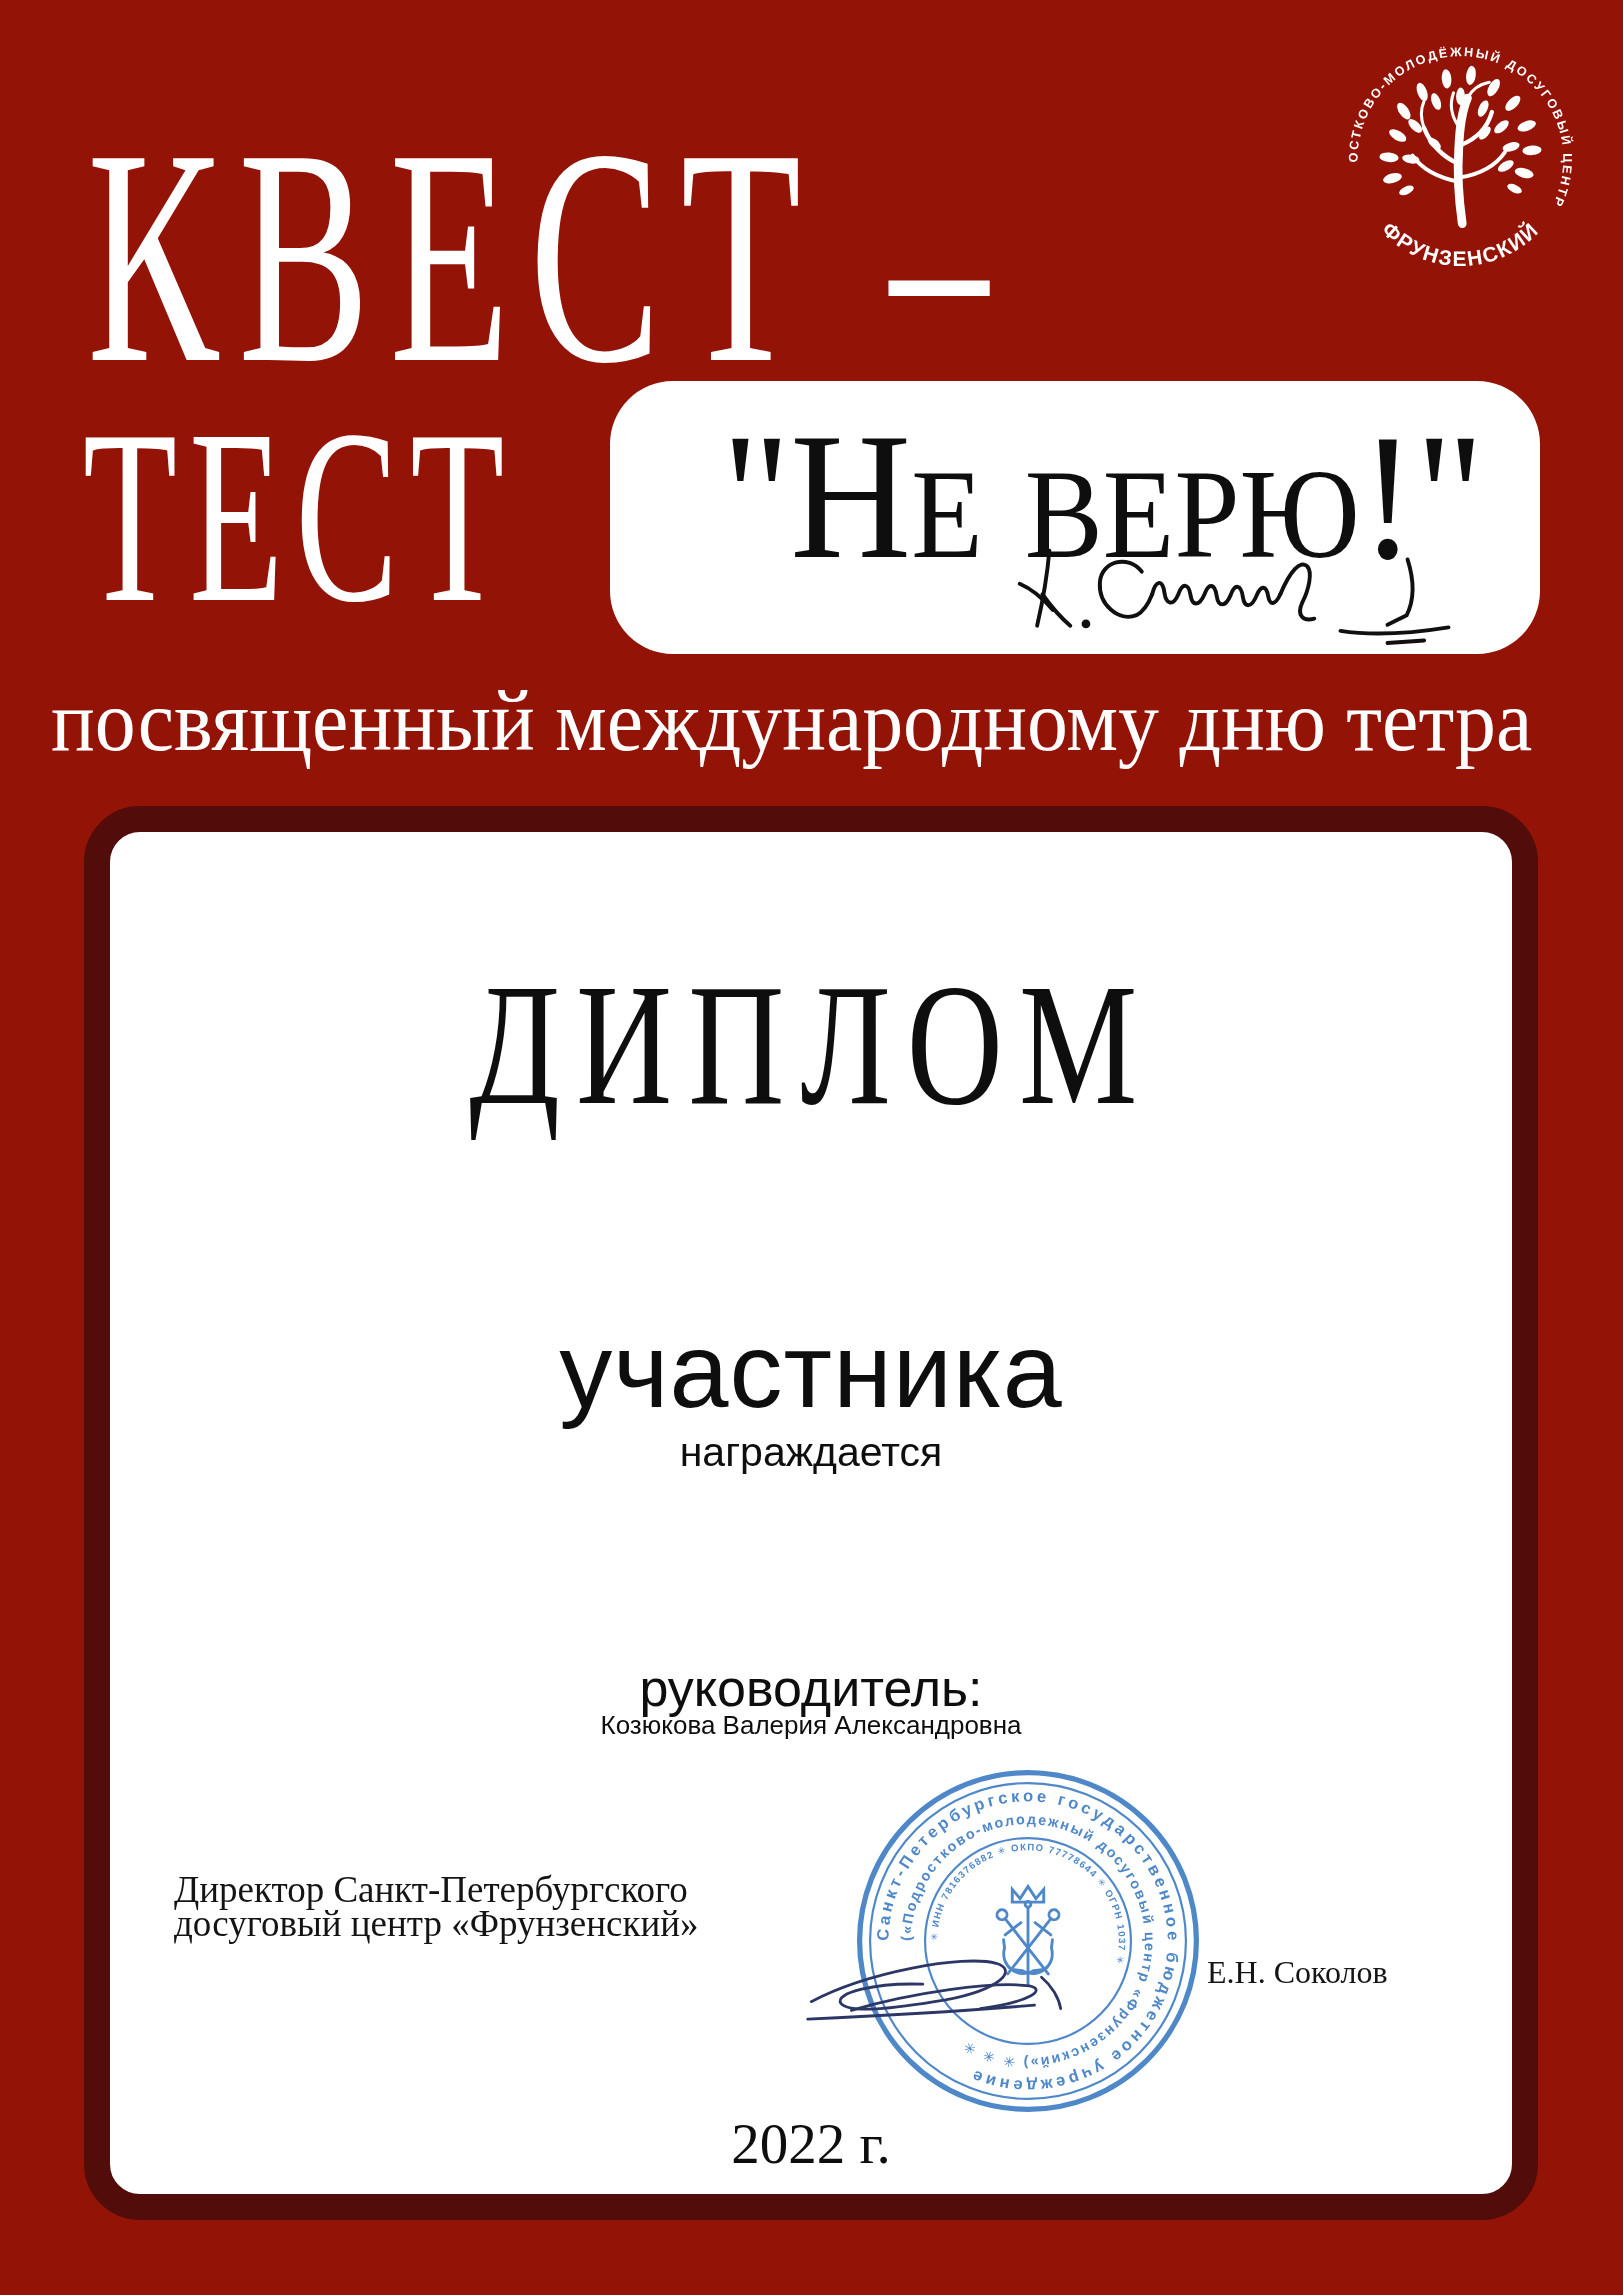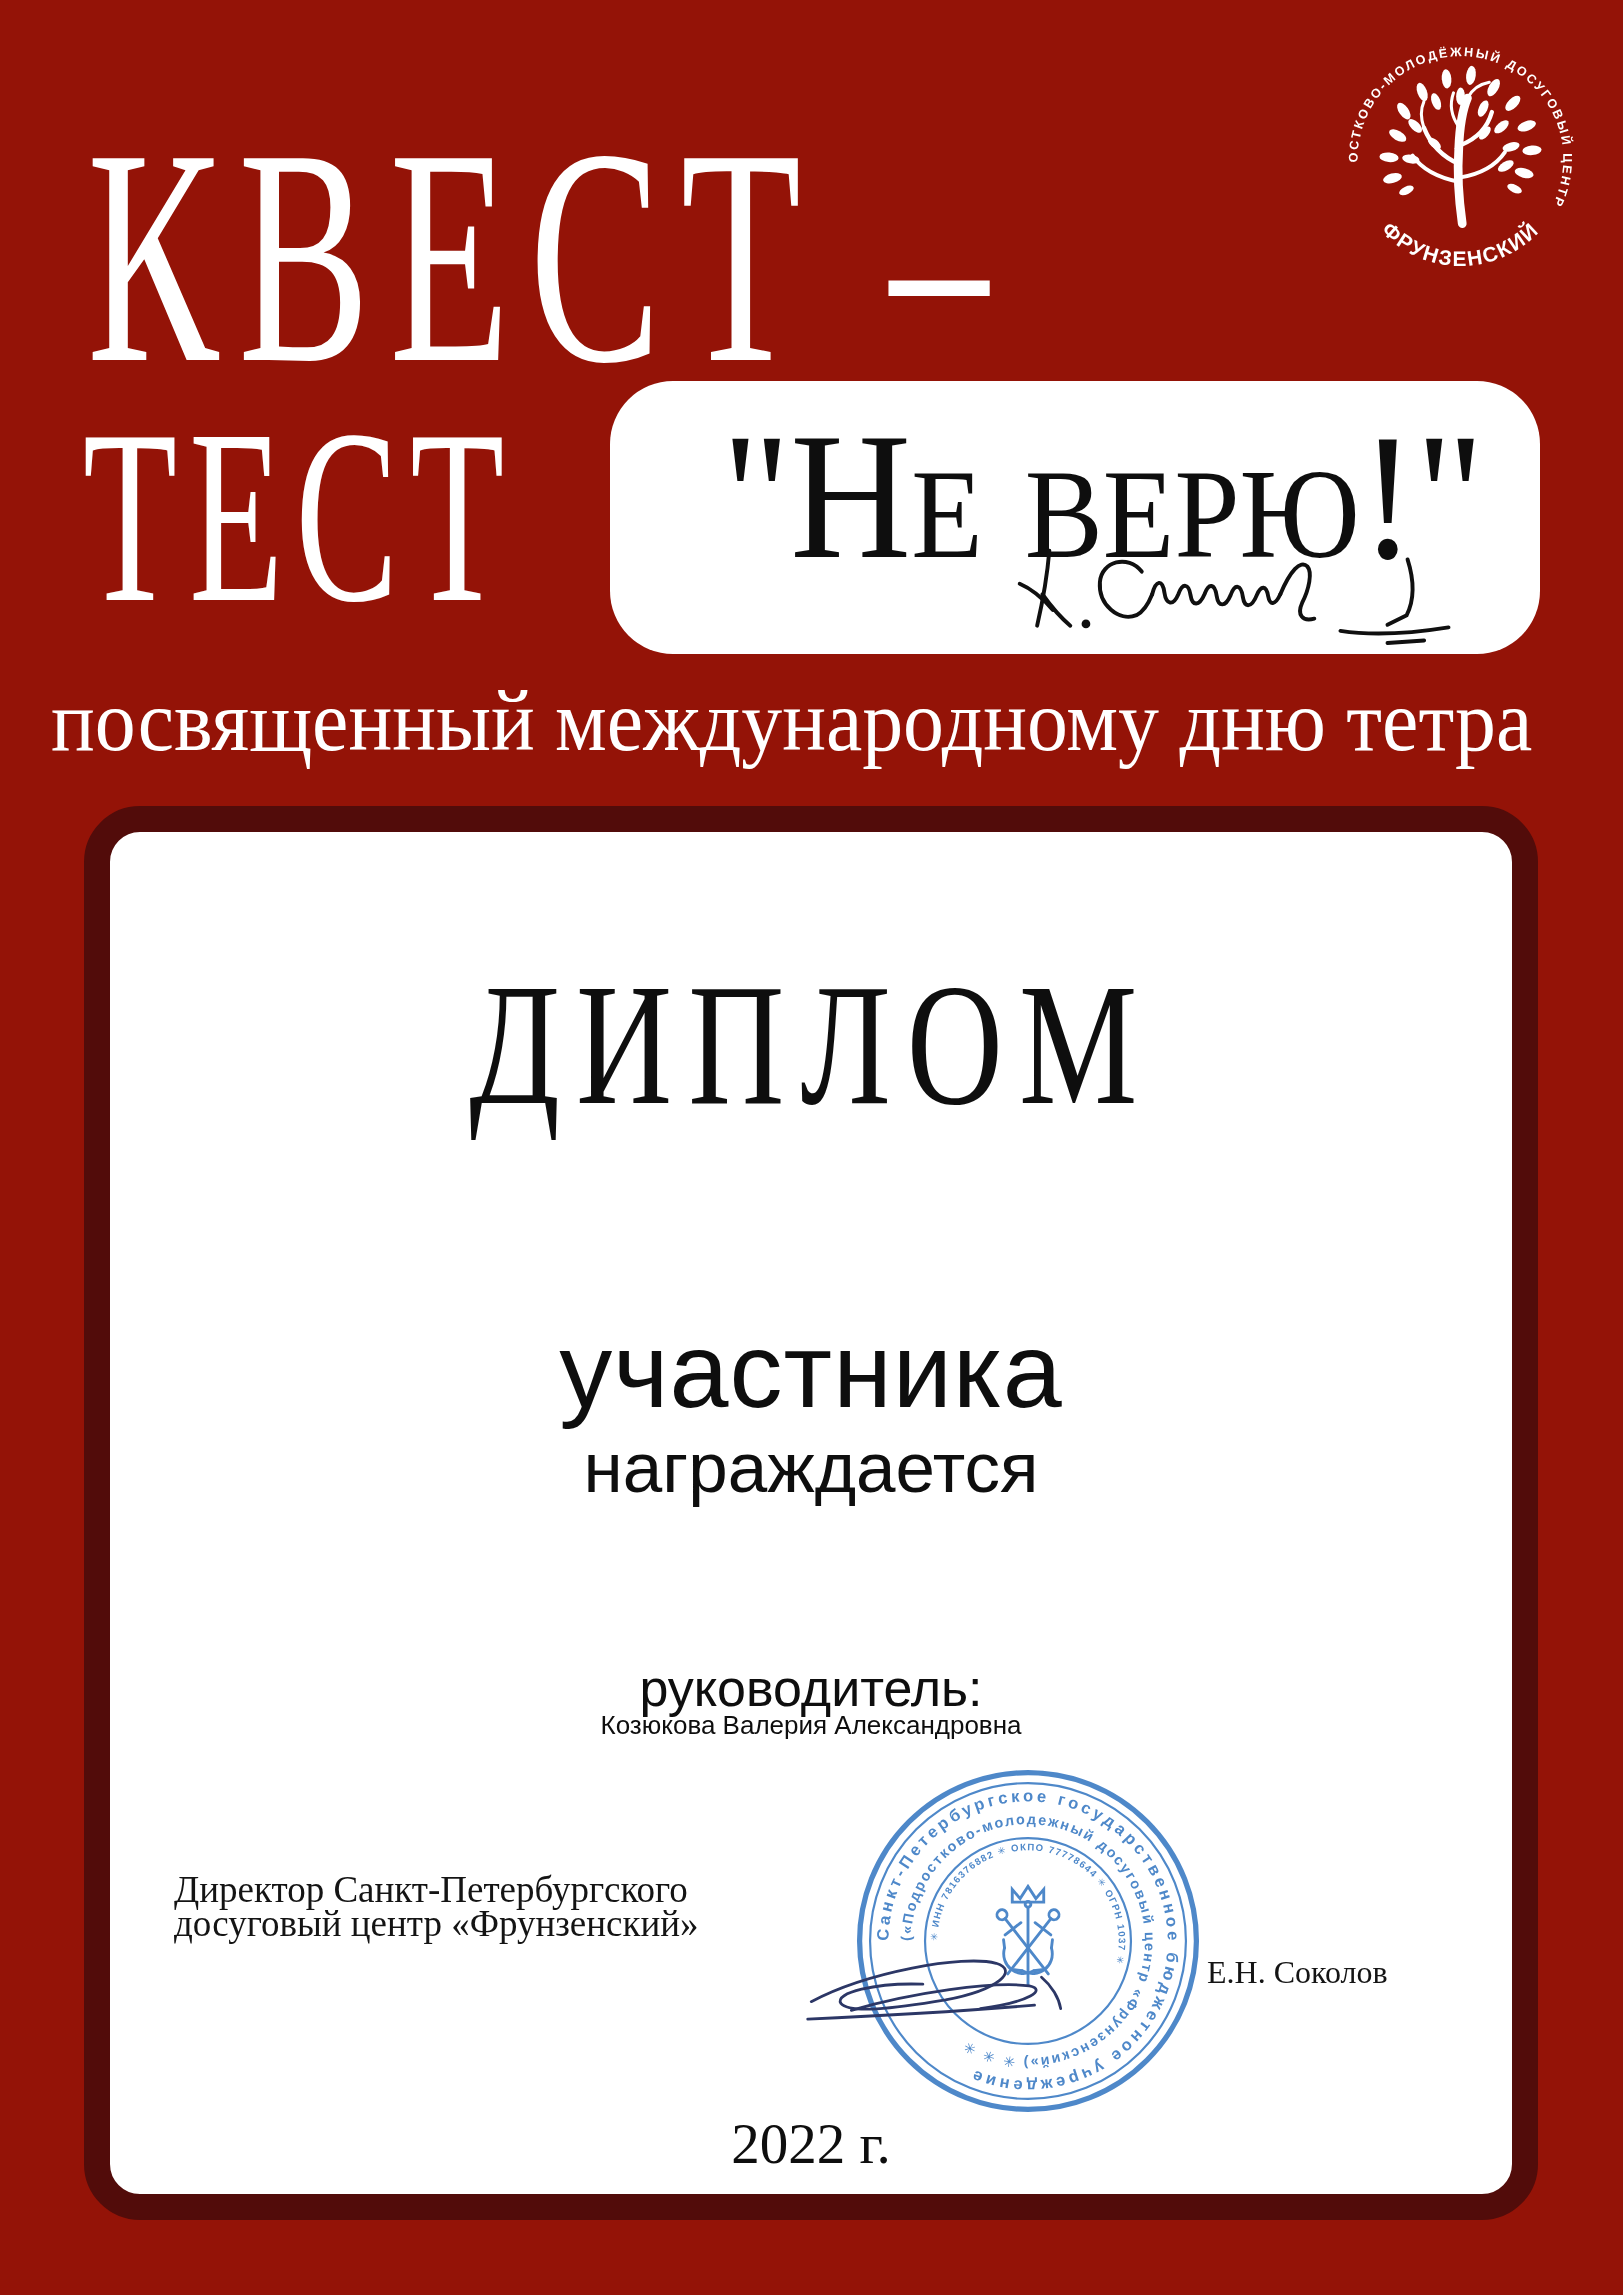--- a/index.html
+++ b/index.html
@@ -21,21 +21,21 @@
   #subtitle { left:51px; top:670px; font-size:87px; color:#fff; white-space:nowrap;
               transform:scaleX(.94); transform-origin:left top; }
 
   #card { left:84px; top:806px; width:1454px; height:1414px; background:var(--paper,#fff);
           border:26px solid var(--card-border,#520c0a); border-radius:56px; }
 
   .center-line { left:84px; width:1454px; text-align:center; color:var(--ink,#0e0e0e); line-height:1; white-space:nowrap; }
   #diplom { top:958px; font-size:173px; }
   #diplom .squeeze { display:inline-block; letter-spacing:.12em; transform:scaleX(.77); transform-origin:center top; }
   #recipient-type { top:1317px; font-size:106px; letter-spacing:.01em; }
-  #award-label    { top:1432px; font-size:71px;  }
+  #award-label    { top:1432px; font-size:41px;  }
   #team-name      { top:1530px; font-size:113px; }
   #leader-label   { top:1662px; font-size:52px;  }
   #leader-name    { top:1712px; font-size:26px;text-align:center;  }
   #year           { top:2115px; font-size:57px;  }
 
   #director { left:174px; top:1873px; font-size:37px; line-height:.92; color:#141414; }
   #director-name { left:1207px; top:1954px; font-size:32px; color:#141414; }
 
   #logo-svg  { left:1347px; top:44px;  width:227px; height:231px; color:#fff; }
   #stamp-svg { left:850px;  top:1763px; width:356px; height:356px; color:var(--stamp-blue,#3f7ec5); opacity:.92; }

